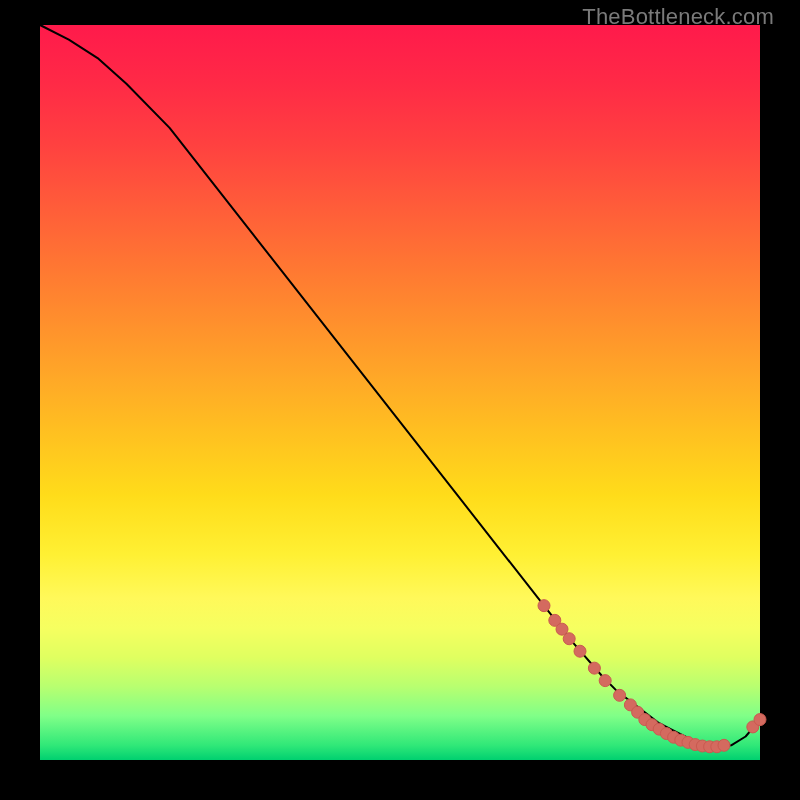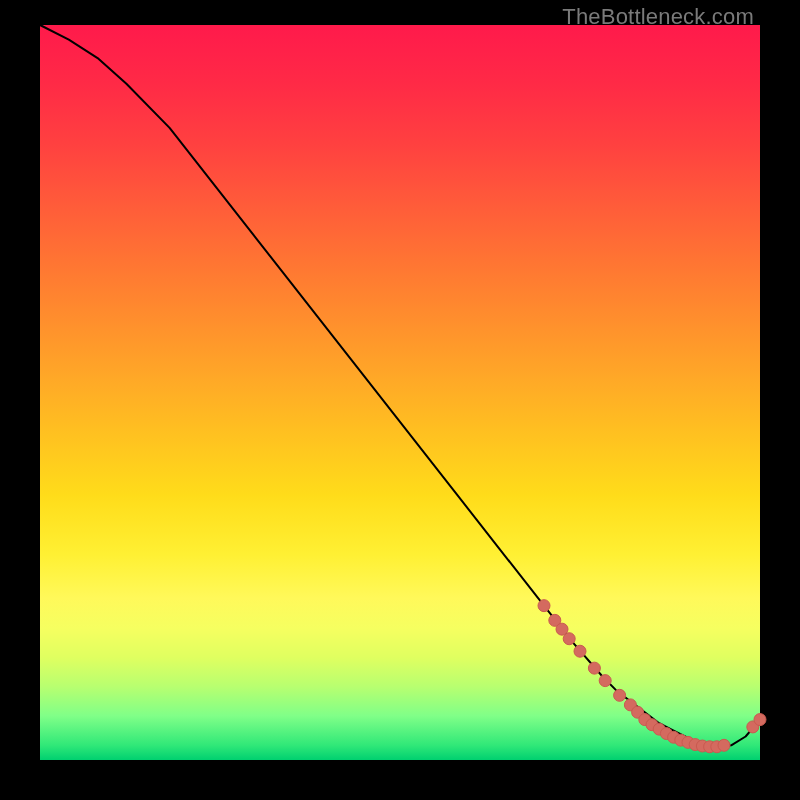--- a/index.html
+++ b/index.html
@@ -39,21 +39,21 @@
       #e0ff60 86%,
       #b8ff70 90%,
       #80ff88 94%,
       #30e878 98%,
       #00d070 100%
     );
   }
   .watermark {
     position: absolute;
     top: 4px;
-    right: 46px;
+    right: 26px;
     color: #7a7a7a;
     font-size: 22px;
     letter-spacing: 0.2px;
     user-select: none;
   }
   svg.curve {
     position: absolute;
     left: 0;
     top: 0;
     width: 720px;

